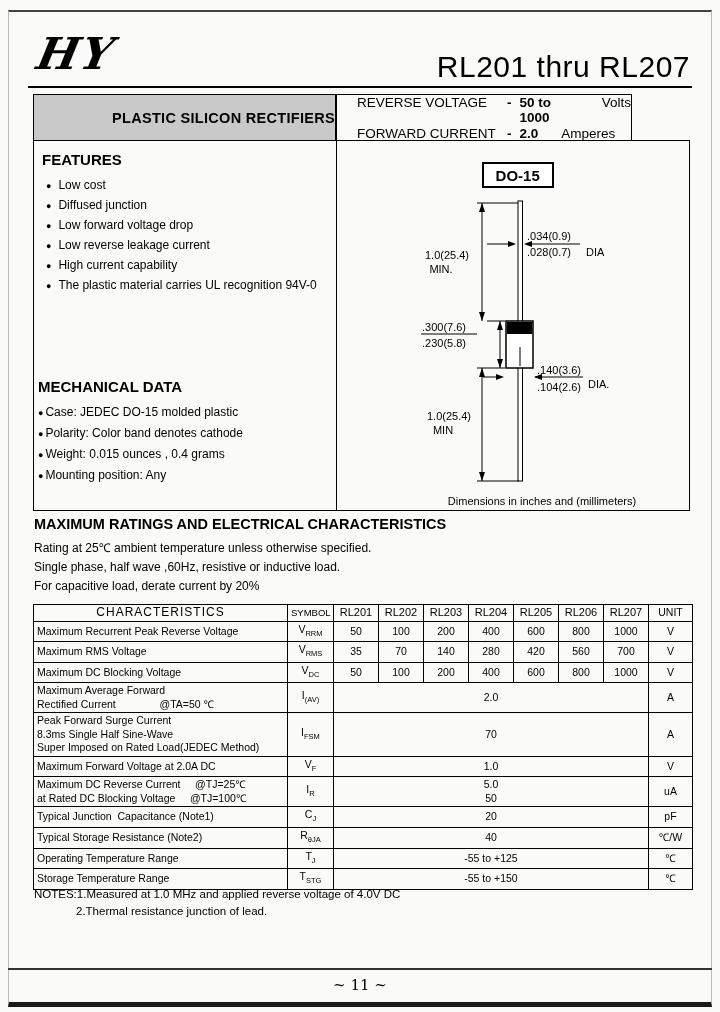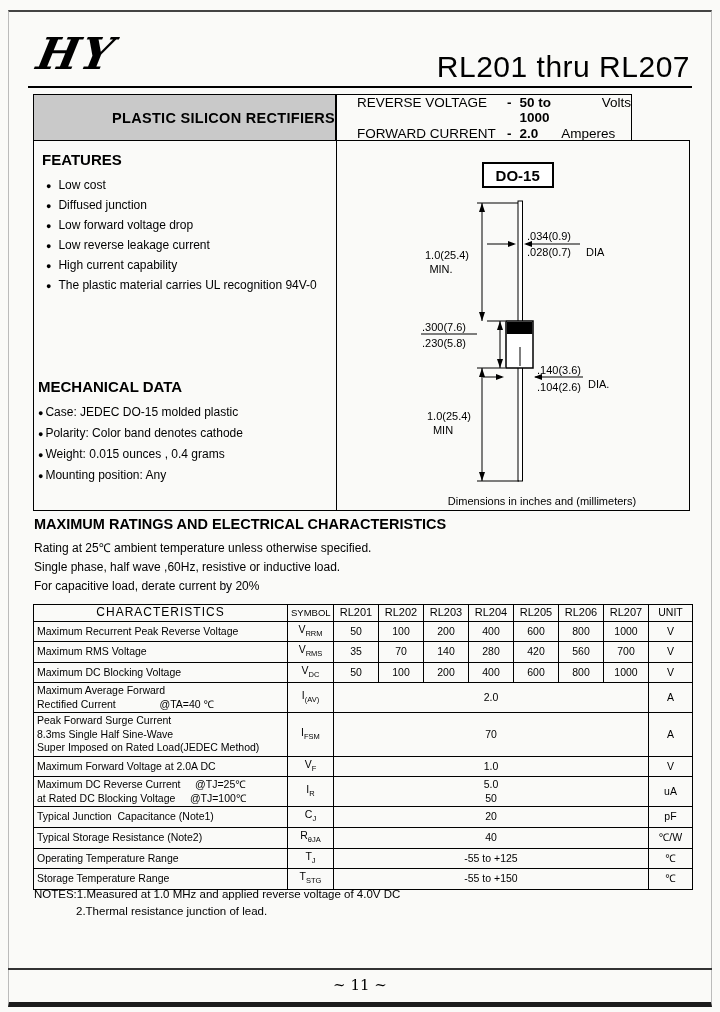--- a/index.html
+++ b/index.html
@@ -245,21 +245,21 @@
           <td class="c-val">100</td>
           <td class="c-val">200</td>
           <td class="c-val">400</td>
           <td class="c-val">600</td>
           <td class="c-val">800</td>
           <td class="c-val">1000</td>
           <td class="c-unit">V</td>
         </tr>
         <tr>
           <td class="c-char">Maximum Average Forward
-Rectified Current               @TA=40 ℃</td>
+Rectified Current               @TA=50 ℃</td>
           <td class="c-sym">I<sub>(AV)</sub></td>
           <td class="c-span" colspan="7">2.0</td>
           <td class="c-unit">A</td>
         </tr>
         <tr>
           <td class="c-char">Peak Forward Surge Current
 8.3ms Single Half Sine-Wave
 Super Imposed on Rated Load(JEDEC Method)</td>
           <td class="c-sym">I<sub>FSM</sub></td>
           <td class="c-span" colspan="7">70</td>

